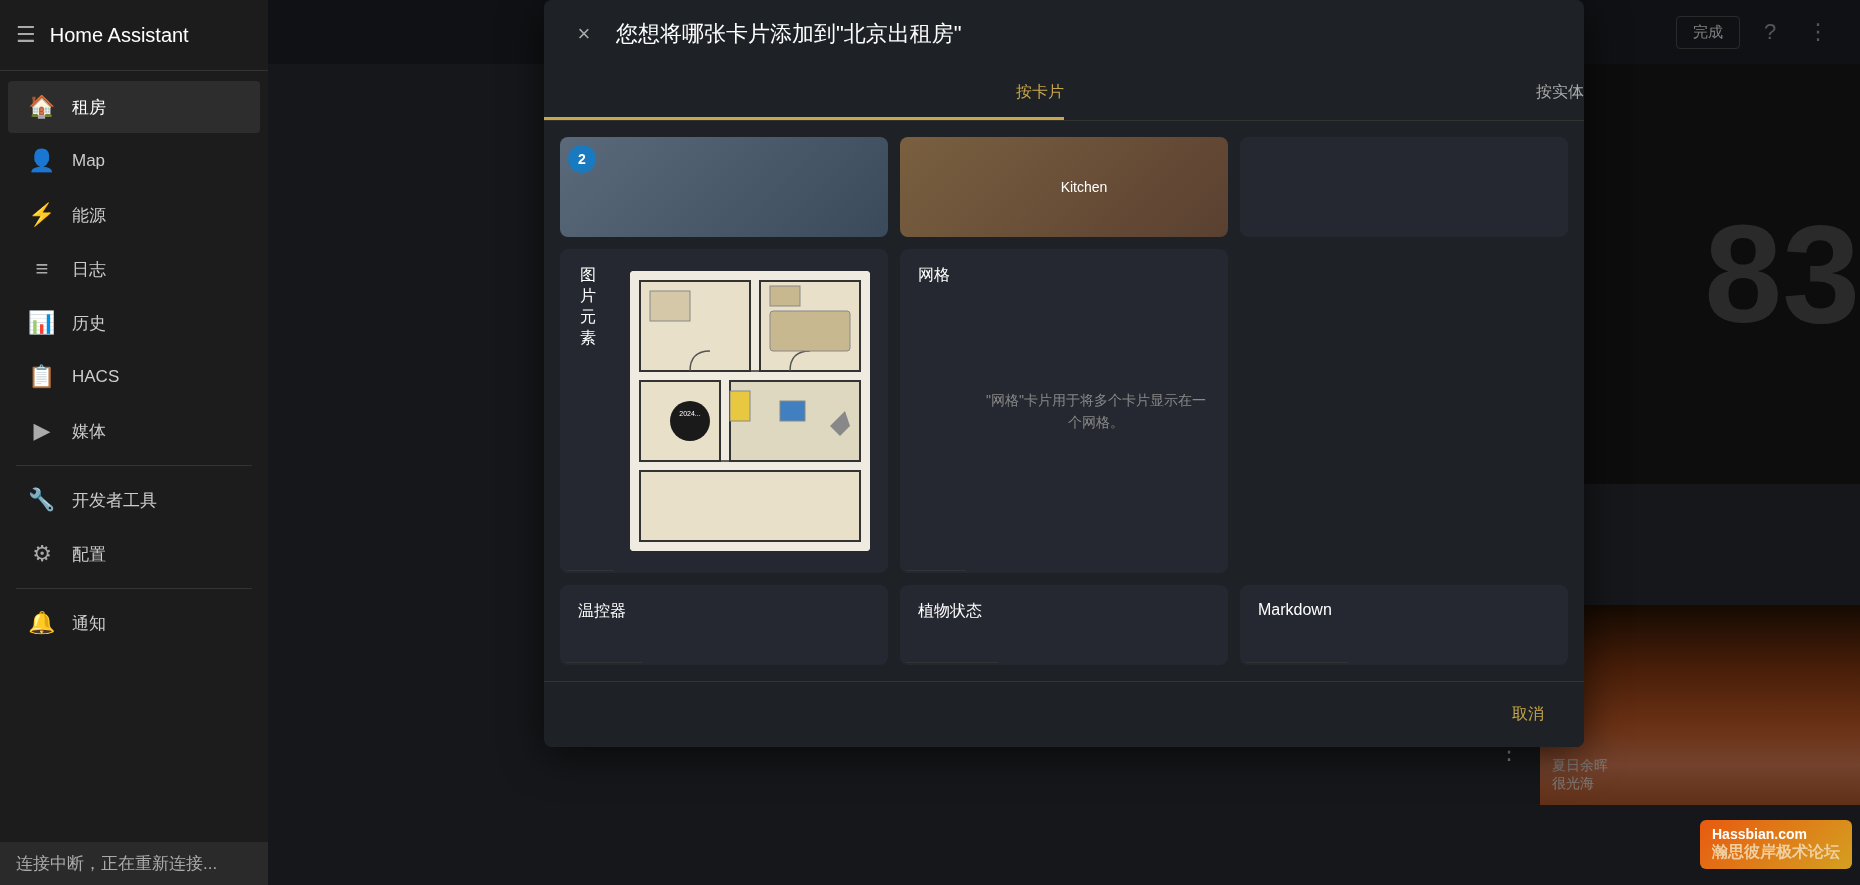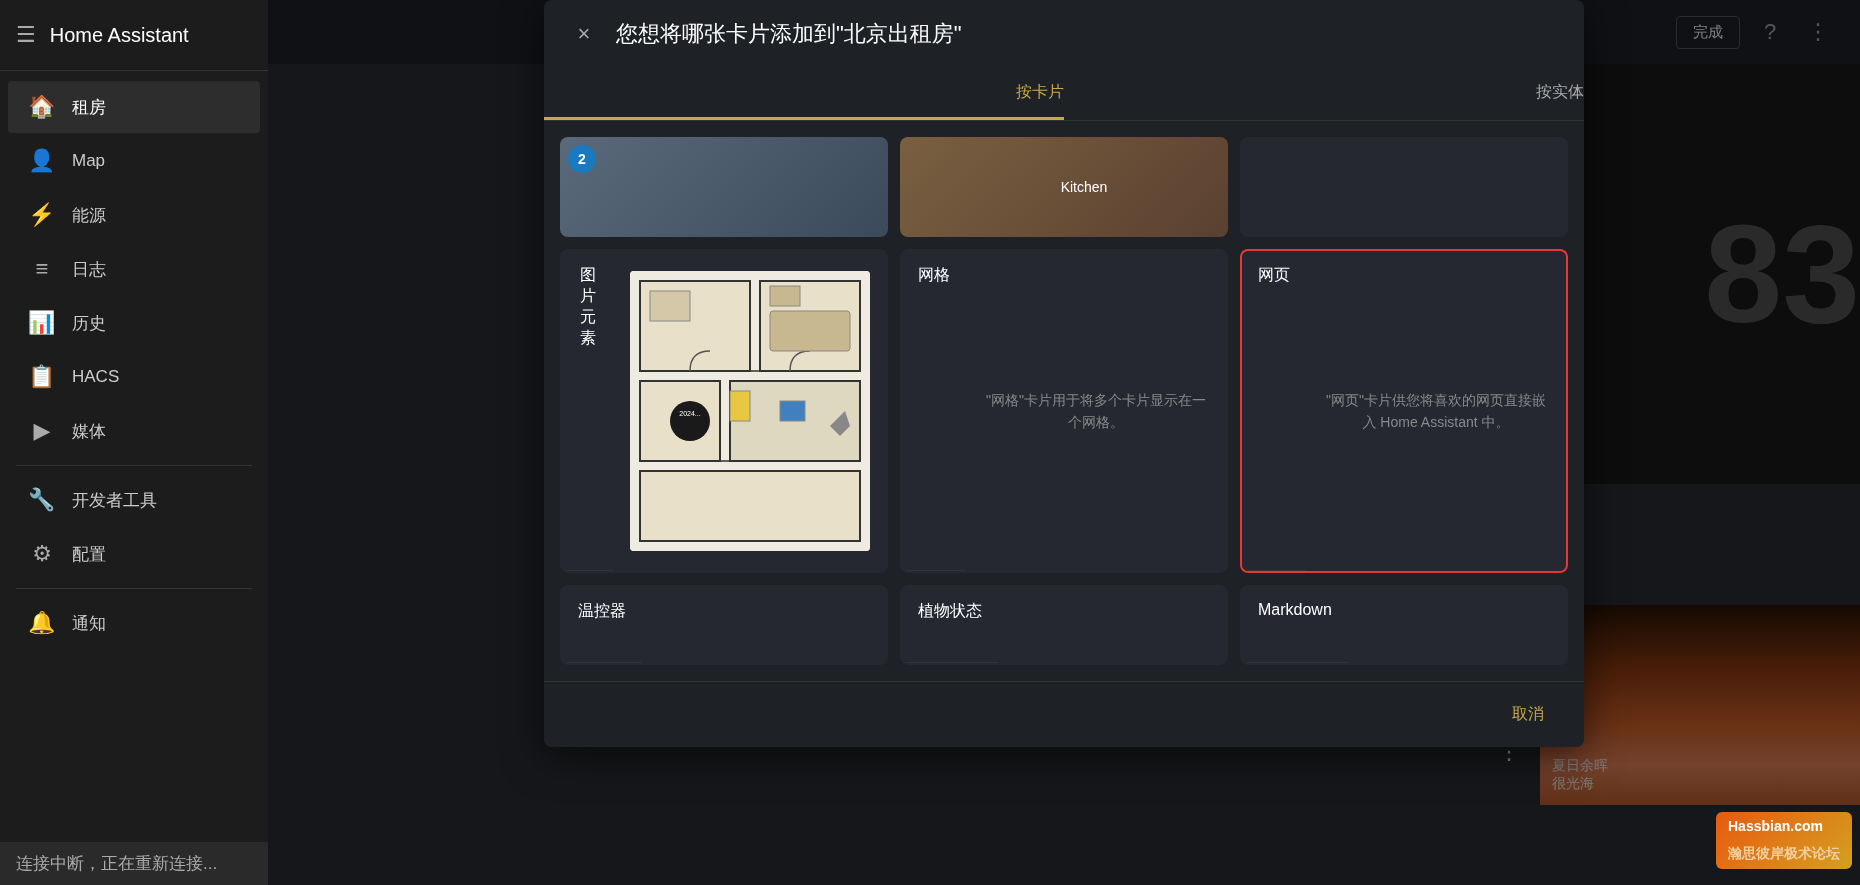--- a/index.html
+++ b/index.html
@@ -564,26 +564,20 @@
             </div>
           </div>
 
           <div class="card-item">
             <div class="card-item-header">网格</div>
             <div class="card-item-preview">
               <span>"网格"卡片用于将多个卡片显示在一个网格。</span>
             </div>
           </div>
 
-          <div class="card-item highlighted">
-            <div class="card-item-header">网页</div>
-            <div class="card-item-preview">
-              <span>"网页"卡片供您将喜欢的网页直接嵌入 Home Assistant 中。</span>
-            </div>
-          </div>
 
         </div>
 
         <div class="cards-grid" style="margin-top:12px;">
           <div class="card-item" style="min-height:80px;">
             <div class="card-item-header">温控器</div>
             <div class="card-item-preview" style="min-height:40px;"></div>
           </div>
           <div class="card-item" style="min-height:80px;">
             <div class="card-item-header">植物状态</div>
@@ -599,16 +593,16 @@
 
       <div class="modal-footer">
         <button class="cancel-btn">取消</button>
       </div>
 
     </div>
   </div>
 
   <div style="position:absolute;bottom:16px;right:8px;z-index:300;background:linear-gradient(135deg,#e85a10,#d4a020);border-radius:6px;padding:6px 12px;font-weight:bold;color:#fff;font-size:14px;">
     <div>Hassbian.com</div>
-    <div style="font-size:14px;color:#f0d0a0;margin-top:11px;">瀚思彼岸极术论坛</div>
+    <div style="font-size:16px;color:#f0d0a0;">瀚思彼岸极术论坛</div>
   </div>
 
 </div>
 
 </body></html>

